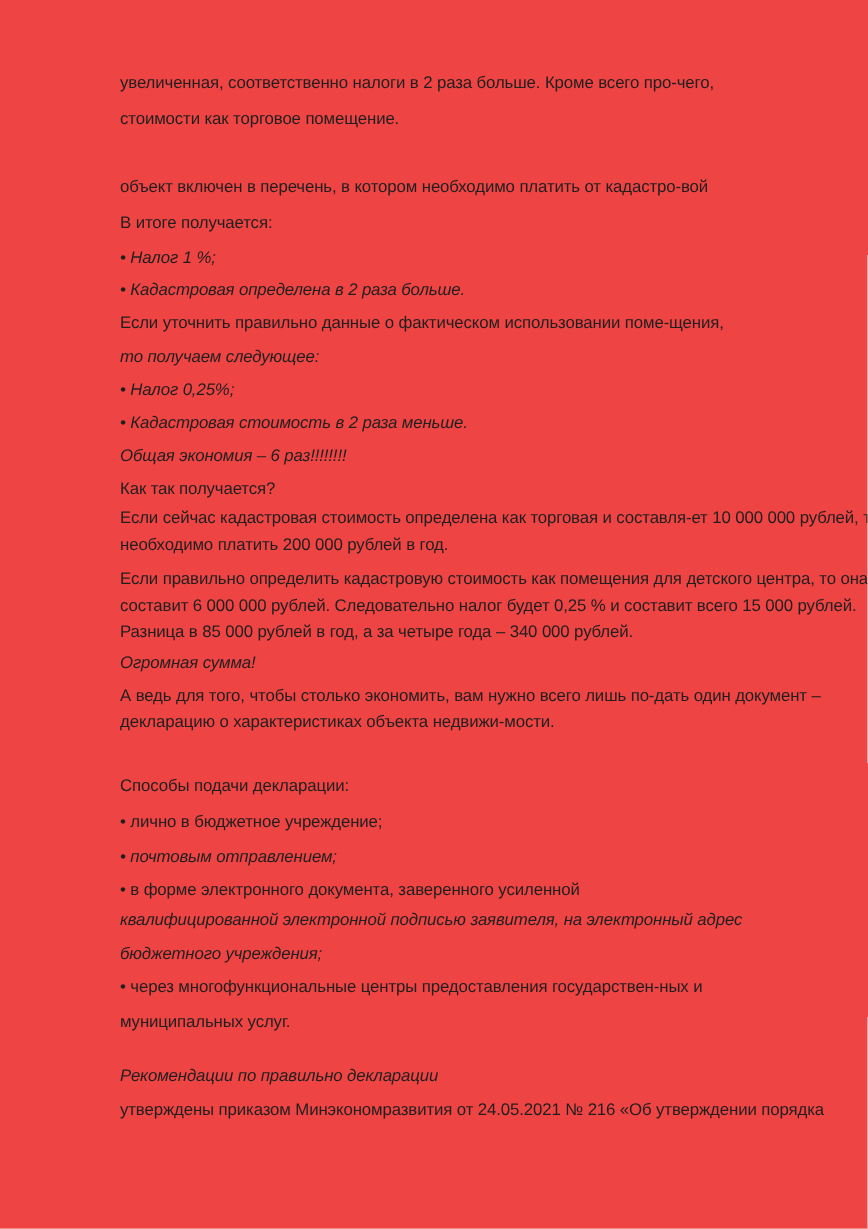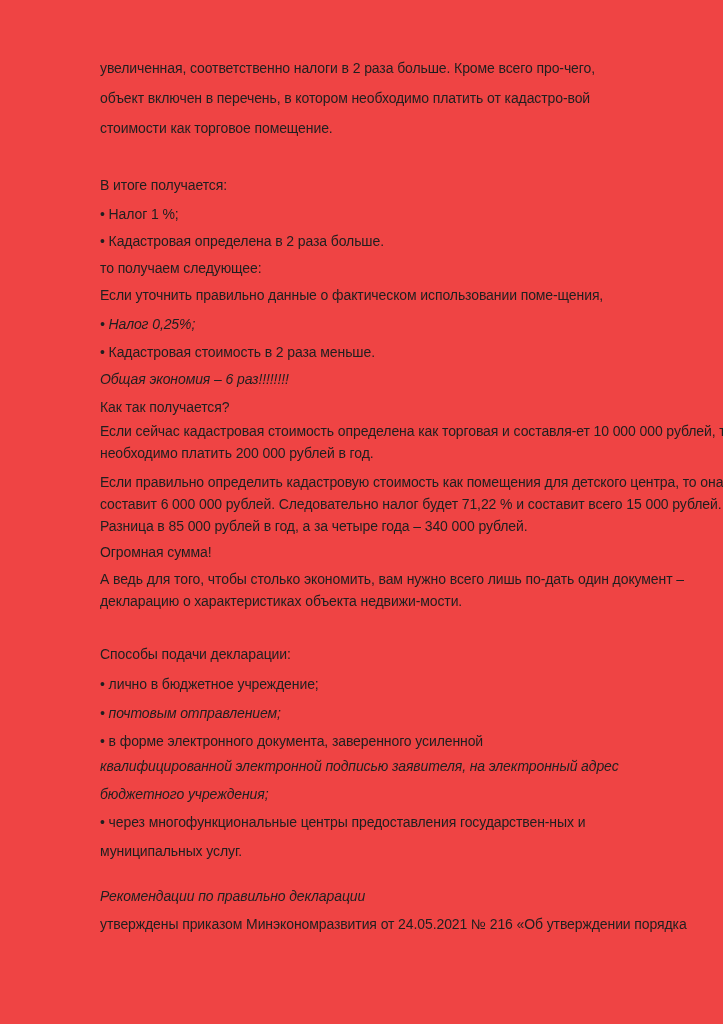--- a/index.html
+++ b/index.html
@@ -27,49 +27,49 @@
     font-size: 14px;
     line-height: 19px;
     letter-spacing: -0.1px;
     white-space: nowrap;
   }
   
   .m3  { margin-bottom: 3px; }
   .m5  { margin-bottom: 5px; }
   .m6  { margin-bottom: 6px; }
   .m7  { margin-bottom: 7px; }
-  .m8  { margin-bottom: 8px; }
+  .m8  { margin-bottom: 8px; font-style: italic; }
   .m9  { margin-bottom: 9px; font-style: italic; }
   .m10 { margin-bottom: 10px; }
   .m11 { margin-bottom: 11px; }
   .m26 { margin-bottom: 26px; }
   .m34 { margin-bottom: 34px; }
   .m38 { margin-bottom: 38px; }
 </style>
 </head>
 <body>
 
 <div class="page">
   <div class="text-body">
     <p class="ln m11">увеличенная, соответственно налоги в 2 раза больше. Кроме всего про-чего,</p>
+    <p class="ln m38">стоимости как торговое помещение.</p>
     <p class="ln m11">объект включен в перечень, в котором необходимо платить от кадастро-вой</p>
-    <p class="ln m38">стоимости как торговое помещение.</p>
     <p class="ln m10">В итоге получается:</p>
     <p class="ln m8">• Налог 1 %;</p>
     <p class="ln m8">• Кадастровая определена в 2 раза больше.</p>
+    <p class="ln m10">Если уточнить правильно данные о фактическом использовании поме-щения,</p>
     <p class="ln m8">то получаем следующее:</p>
-    <p class="ln m10">Если уточнить правильно данные о фактическом использовании поме-щения,</p>
     <p class="ln m9">• Налог 0,25%;</p>
     <p class="ln m8">• Кадастровая стоимость в 2 раза меньше.</p>
     <p class="ln m9">Общая экономия – 6 раз!!!!!!!!</p>
     <p class="ln m5">Как так получается?</p>
     <p class="ln m3">Если сейчас кадастровая стоимость определена как торговая и составля-ет 10 000 000 рублей, то</p>
     <p class="ln m10">необходимо платить 200 000 рублей в год.</p>
     <p class="ln m3">Если правильно определить кадастровую стоимость как помещения для детского центра, то она</p>
-    <p class="ln m3">составит 6 000 000 рублей. Следовательно налог будет 71,22 % и составит всего 15 000 рублей.</p>
+    <p class="ln m3">составит 6 000 000 рублей. Следовательно налог будет 0,25 % и составит всего 15 000 рублей.</p>
     <p class="ln m7">Разница в 85 000 рублей в год, а за четыре года – 340 000 рублей.</p>
     <p class="ln m8">Огромная сумма!</p>
     <p class="ln m3">А ведь для того, чтобы столько экономить, вам нужно всего лишь по-дать один документ –</p>
     <p class="ln m34">декларацию о характеристиках объекта недвижи-мости.</p>
     <p class="ln m11">Способы подачи декларации:</p>
     <p class="ln m10">• лично в бюджетное учреждение;</p>
     <p class="ln m9">• почтовым отправлением;</p>
     <p class="ln m6">• в форме электронного документа, заверенного усиленной</p>
     <p class="ln m9">квалифицированной электронной подписью заявителя, на электронный адрес</p>
     <p class="ln m9">бюджетного учреждения;</p>

